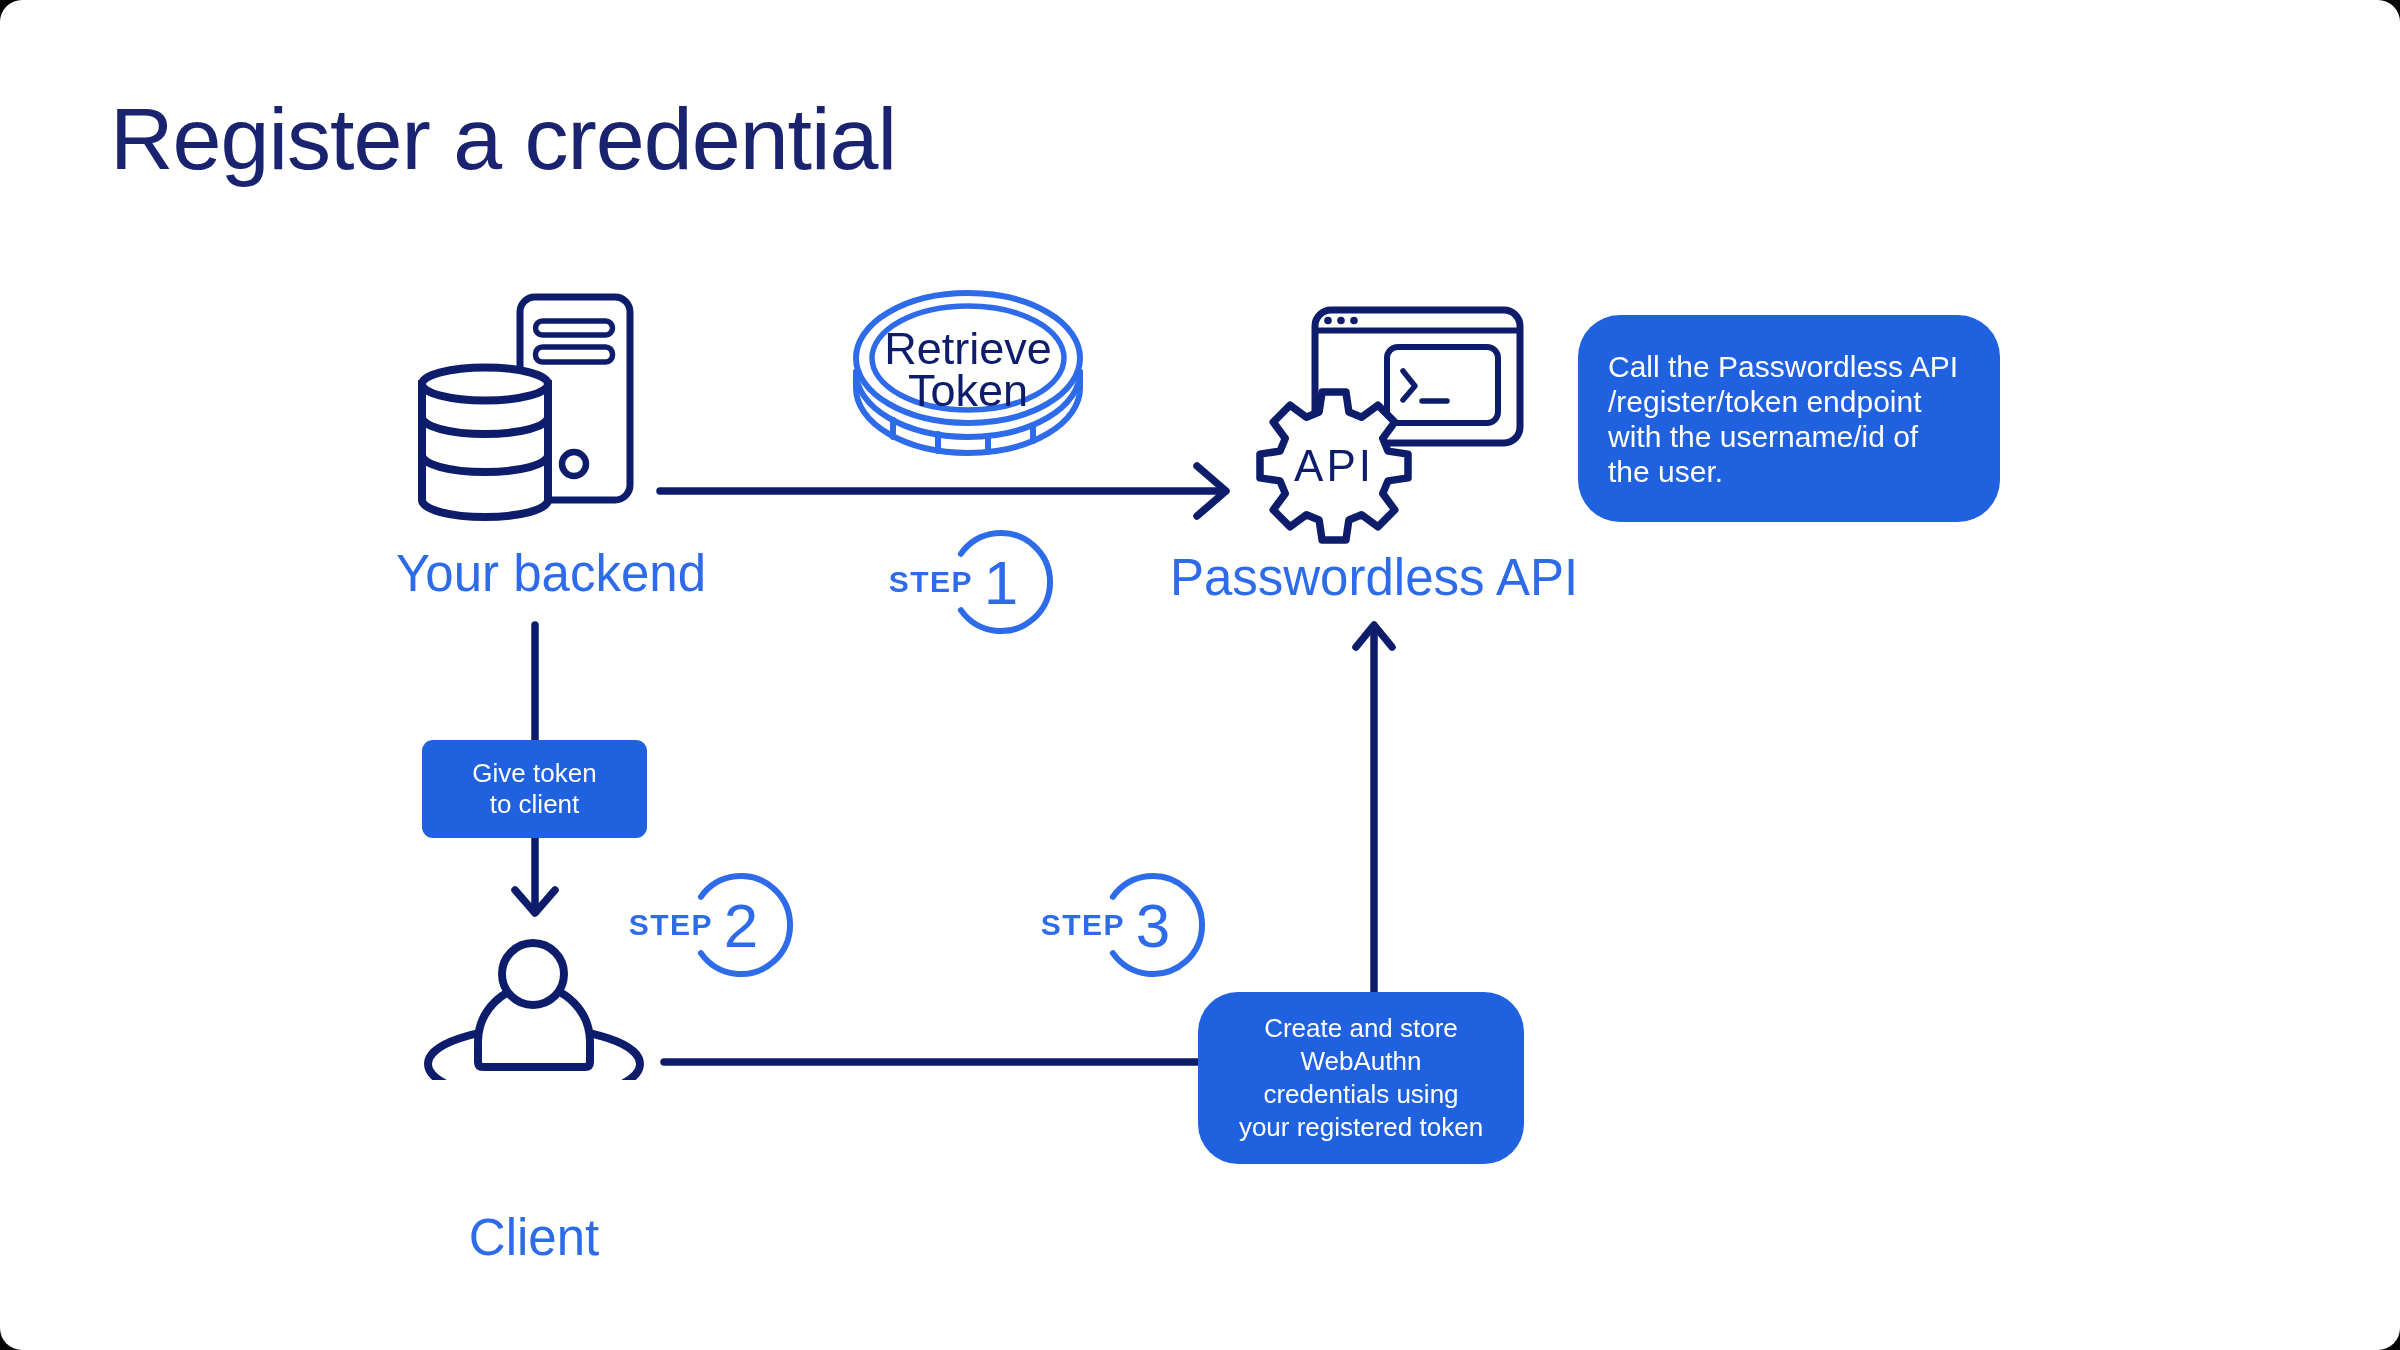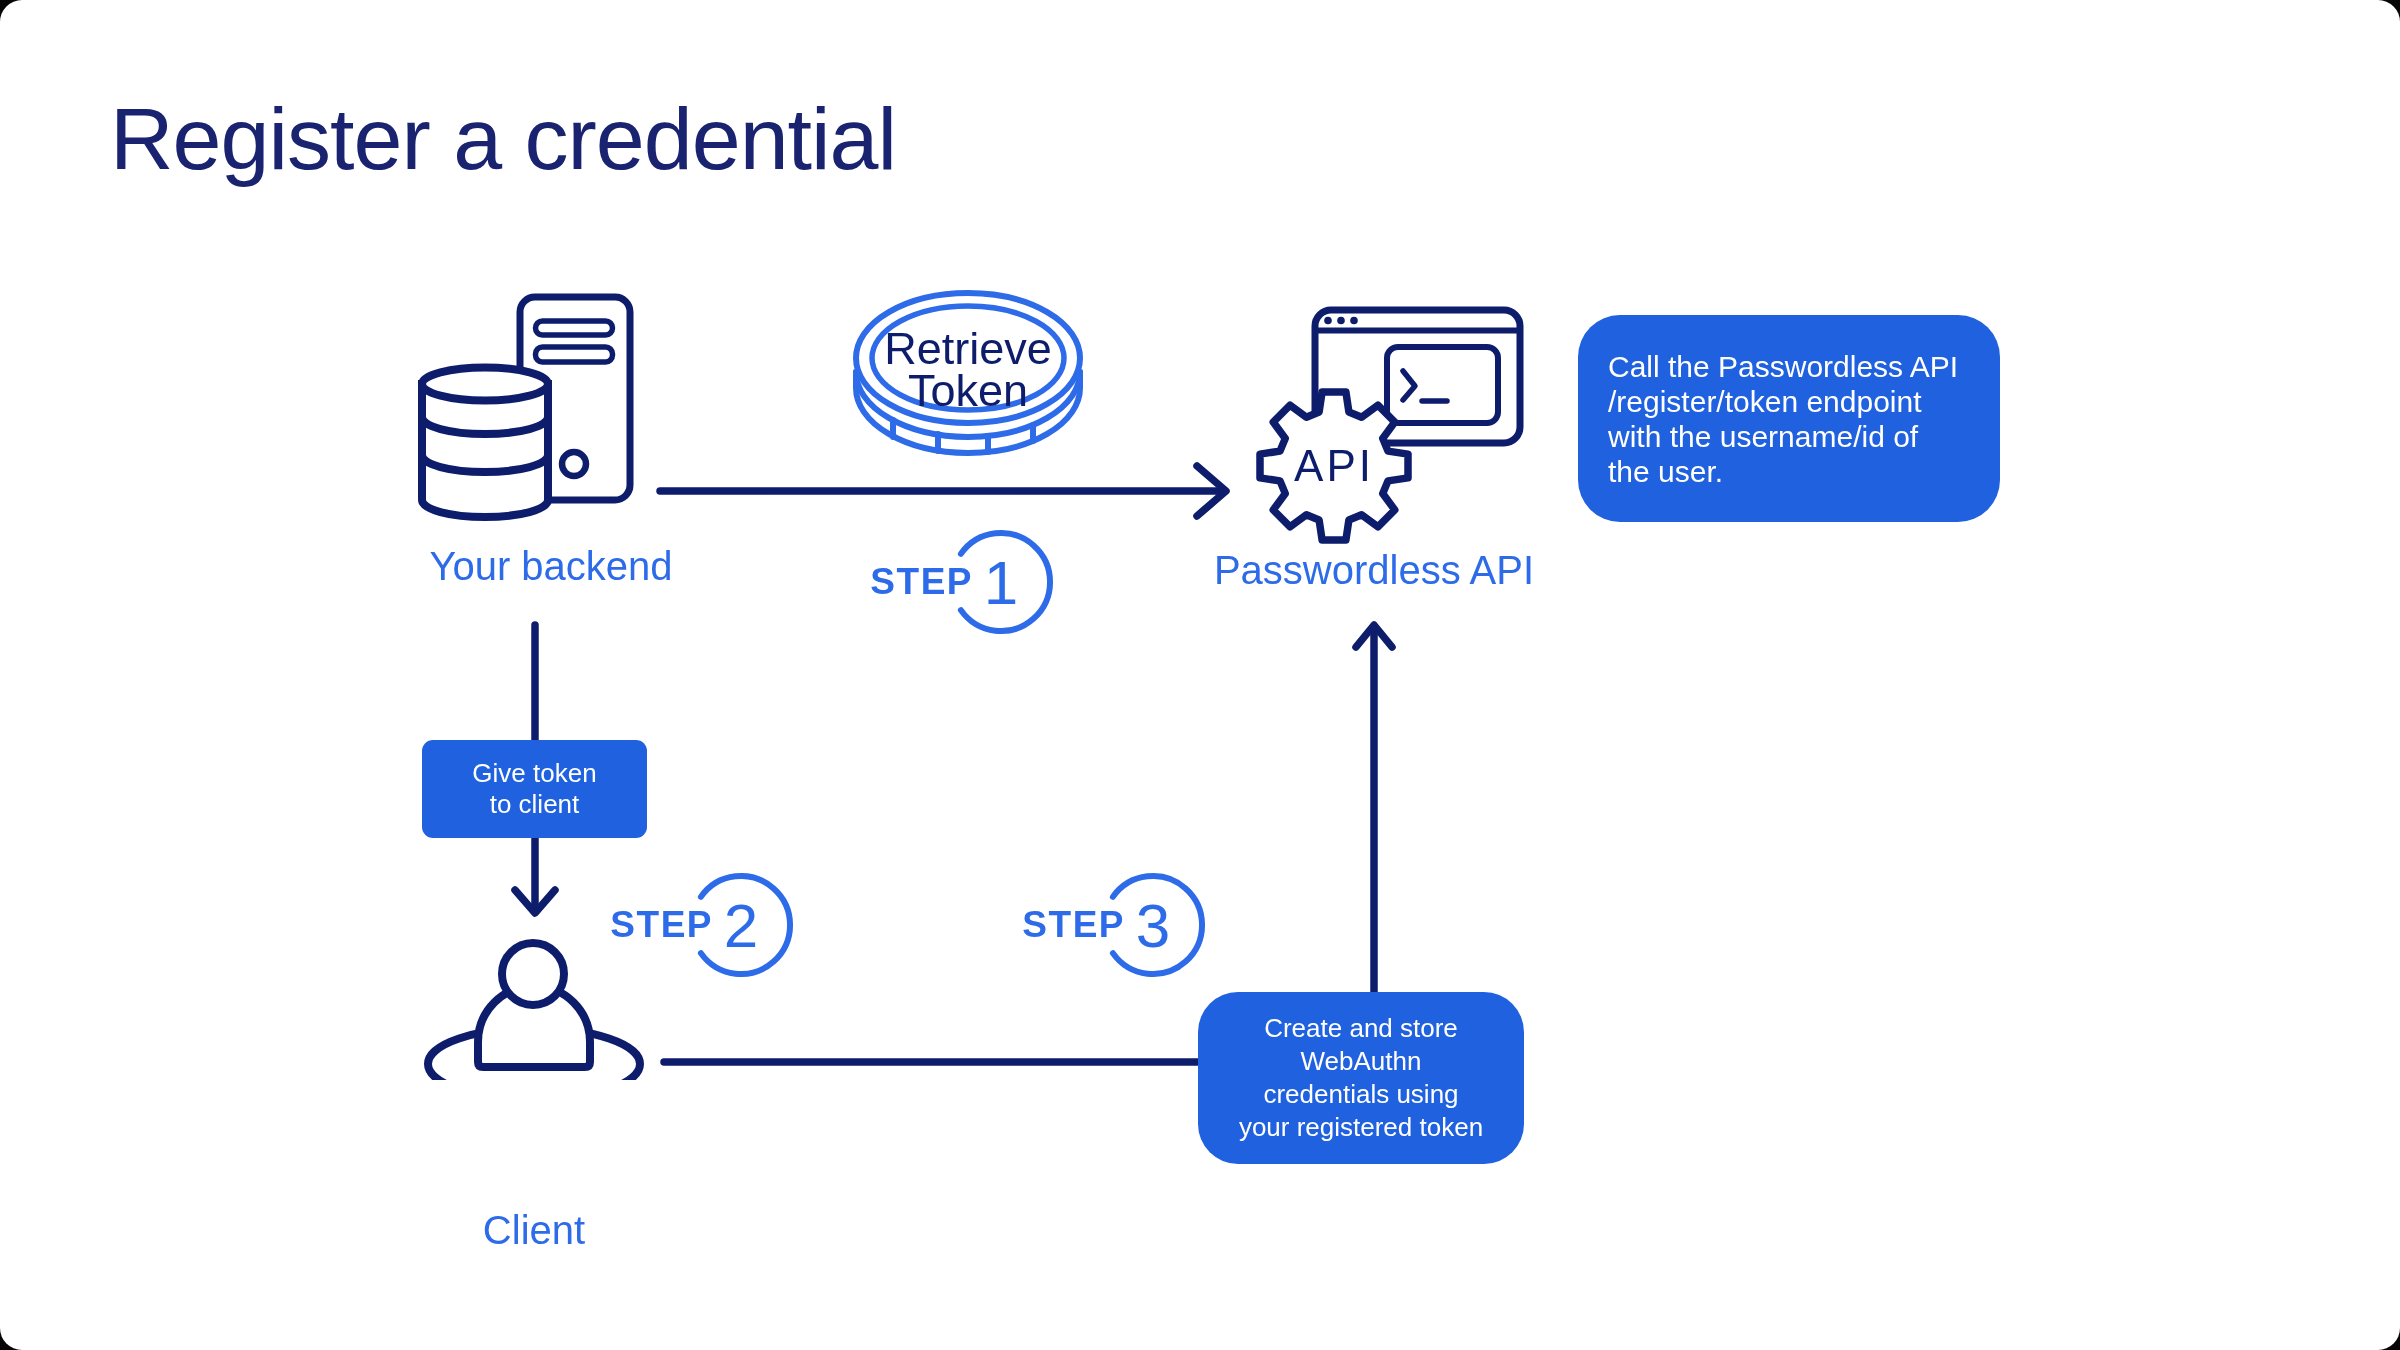--- a/index.html
+++ b/index.html
@@ -18,21 +18,21 @@
   .sv-api    {left:1250px;top:295px;width:290px;height:255px;}
   .sv-coin   {left:845px;top:285px;width:250px;height:180px;}
   .st-navy{stroke:var(--c-icon_navy);fill:none;}
   .st-navy-w{stroke:var(--c-icon_navy);fill:#fff;}
   .st-acc{stroke:var(--c-accent_blue);fill:none;}
   .st-acc-w{stroke:var(--c-accent_blue);fill:#fff;}
   .fill-navy{fill:var(--c-icon_navy);stroke:none;}
   .gear-text{fill:var(--c-icon_navy);font-size:44px;letter-spacing:3px;font-weight:400;
              font-family:"Liberation Sans", sans-serif;}
   
-  .node-label{position:absolute;z-index:3;transform:translateX(-50%);font-size:40px;
+  .node-label{position:absolute;z-index:3;transform:translateX(-50%);font-size:51px;
               color:var(--c-accent_blue);white-space:nowrap;text-align:right;}
   .lbl-backend{left:551px;top:544px;}
   .lbl-client {left:534px;top:1164px;margin-top:44px;}
   .lbl-api    {left:1374px;top:548px;}
   
   .coin-text{position:absolute;z-index:3;left:843px;top:328px;width:250px;text-align:center;
              font-size:45px;line-height:42px;color:var(--c-icon_navy);white-space:pre-line;}
   
   .bluebox{position:absolute;z-index:4;box-sizing:border-box;background:var(--c-box_blue);
            color:var(--c-text_white);display:flex;align-items:center;justify-content:center;
@@ -43,21 +43,21 @@
               font-size:26px;line-height:33px;}
   .box-callout{left:1578px;top:315px;width:422px;height:207px;border-radius:42px;
                font-size:30px;line-height:35px;text-align:left;justify-content:flex-start;
                padding:0 30px;}
   
   .step-badge{position:absolute;z-index:4;width:180px;height:120px;color:var(--c-accent_blue);}
   .badge1{left:881px;top:522px;}
   .badge2{left:621px;top:865px;}
   .badge3{left:1033px;top:865px;}
   .step-word{position:absolute;right:88px;top:0;height:120px;display:flex;align-items:center;
-             font-weight:700;font-size:37px;letter-spacing:1.5px;}
+             font-weight:700;font-size:30px;letter-spacing:1.5px;}
   .step-ring{position:absolute;right:0;top:0;width:120px;height:120px;}
   .ring-path{fill:none;stroke:var(--c-accent_blue);stroke-width:6;stroke-linecap:round;}
   .step-num{position:absolute;right:0;top:0;width:120px;height:120px;display:flex;
             align-items:center;justify-content:center;font-size:62px;font-weight:400;}
 </style>
 </head>
 <body>
 
 <div class="stage">
 

